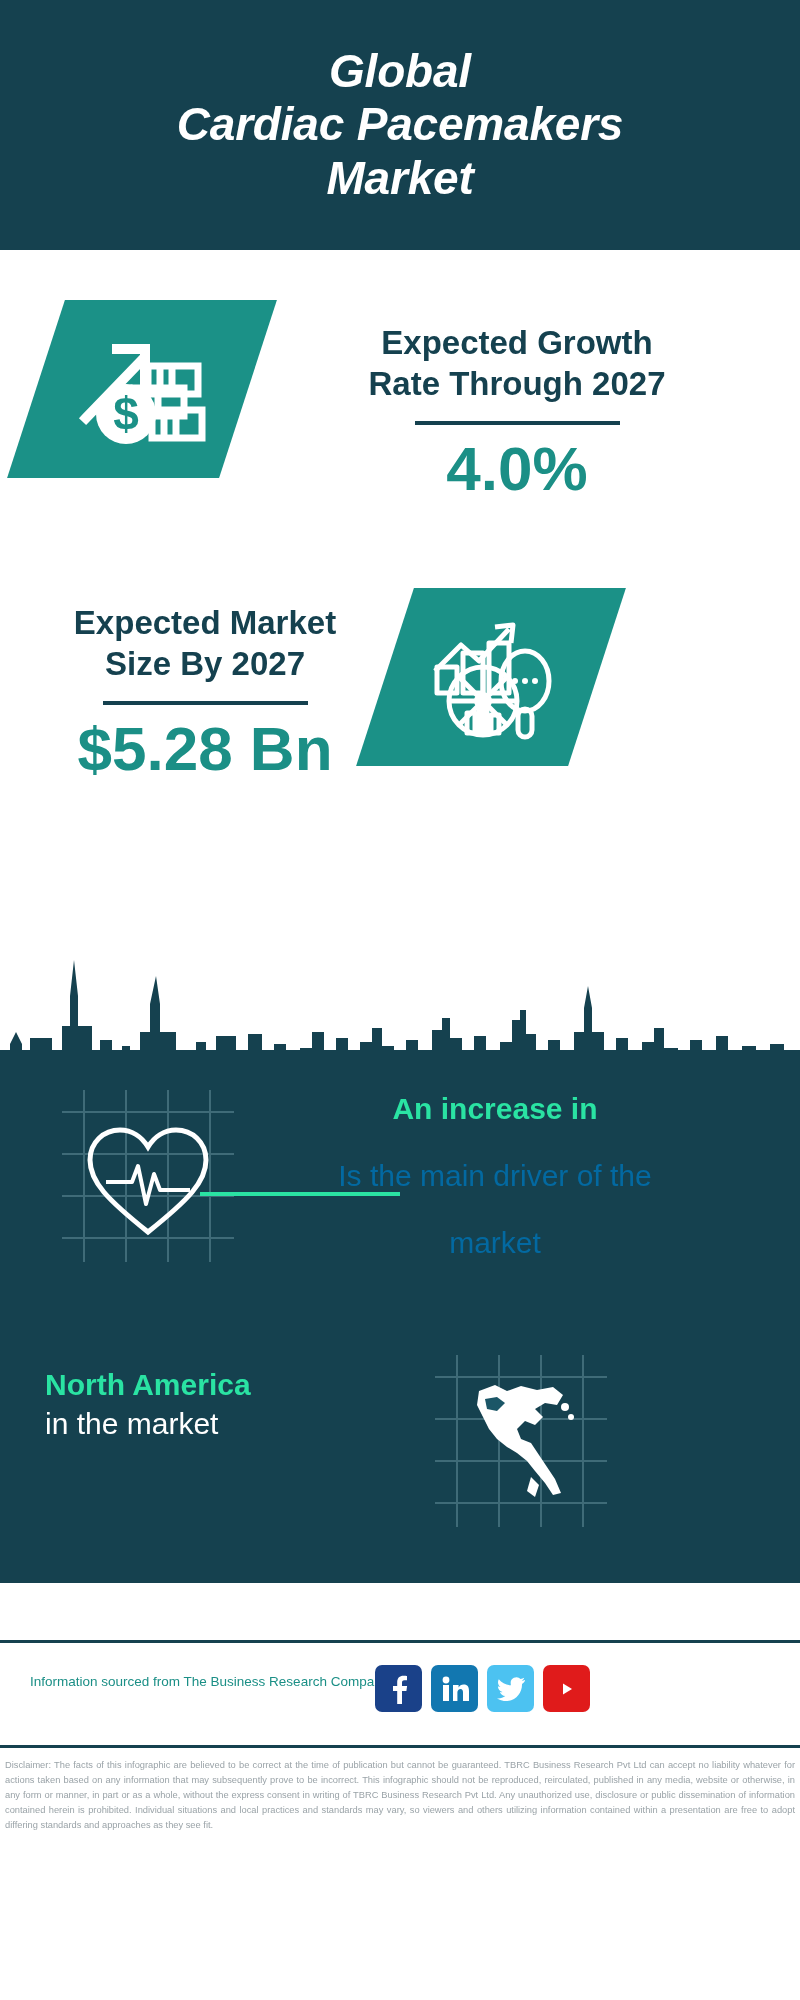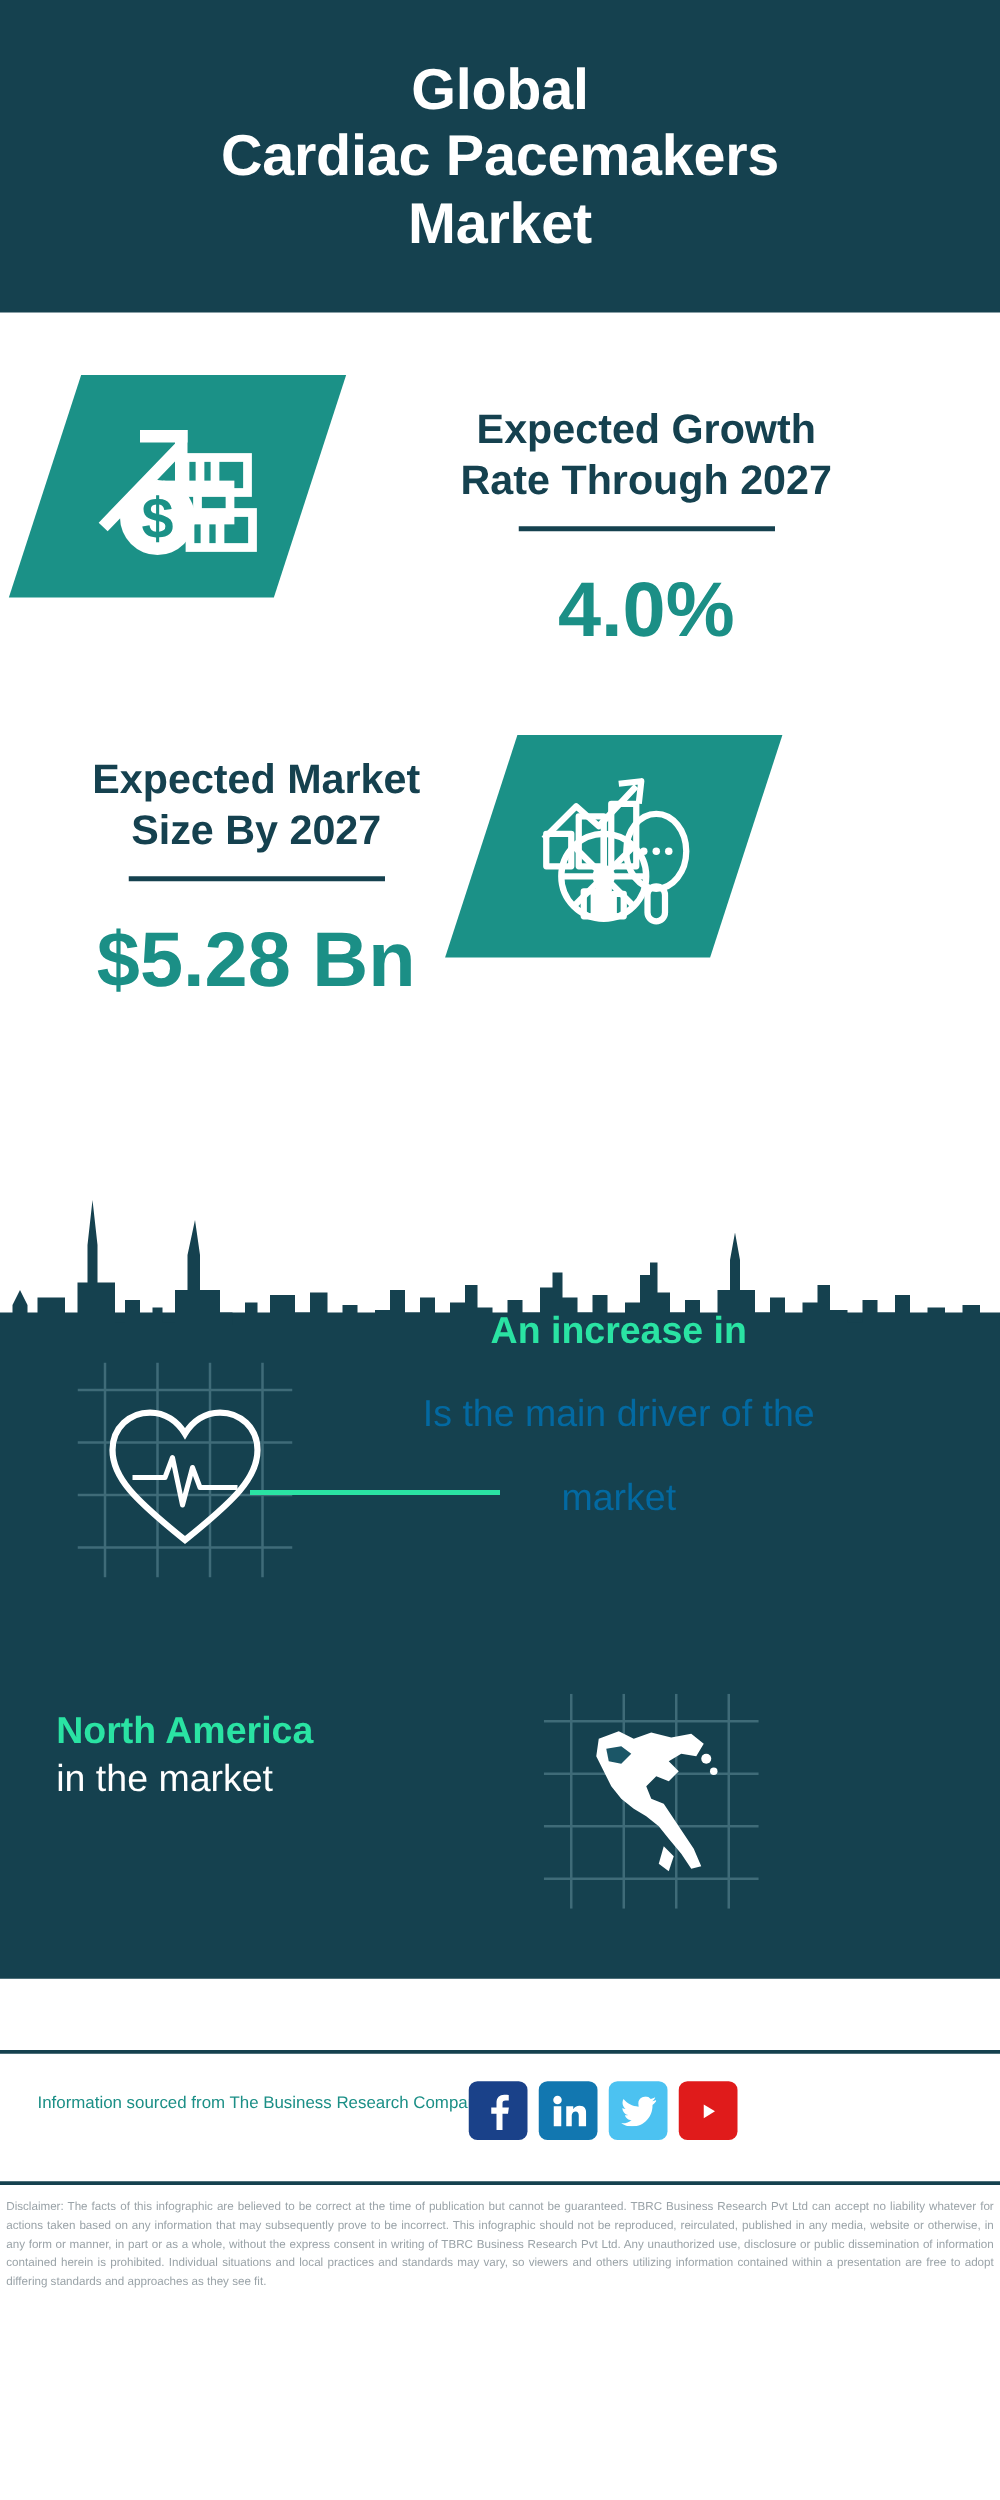--- a/index.html
+++ b/index.html
@@ -11,21 +11,21 @@
   .page{width:800px;height:2000px;position:relative;background:#fff;}
 
   
   .header{
     position:absolute;left:0;top:0;width:800px;height:250px;
     background:#15414f;
     display:flex;align-items:center;justify-content:center;
   }
   .header-title{
     color:#ffffff;font-weight:bold;font-size:46px;line-height:1.16;
-    text-align:center;letter-spacing:-0.2px;width:720px;
+    text-align:center;letter-spacing:-0.2px;width:720px;font-style:italic;
   }
   .header-title .l1{display:block;}
   .header-title .l2{display:block;}
   .header-title .l3{display:block;}
 
   
   .para{
     position:absolute;background:#1b9187;
     transform:skewX(-18deg);
   }
@@ -39,42 +39,42 @@
   .sec1-text{
     position:absolute;left:282px;top:296px;width:470px;text-align:center;
   }
   .sec-title{
     color:#15414f;font-weight:bold;font-size:33px;line-height:1.25;margin-top:26px;
   }
   .sec-rule{
     width:205px;height:4px;background:#15414f;margin:16px auto 0 auto;
   }
   .sec-value{
-    color:#1b8f86;font-weight:bold;font-size:62px;line-height:1.1;margin-top:30px;
+    color:#1b8f86;font-weight:bold;font-size:62px;line-height:1.1;margin-top:10px;
   }
 
   
   .sec2-icon{left:385px;top:588px;width:212px;height:178px;}
   .sec2-text{
     position:absolute;left:40px;top:576px;width:330px;text-align:center;
   }
 
   
   .dark-panel{
     position:absolute;left:0;top:900px;width:800px;height:500px;
   }
   .skyline-wrap{position:absolute;left:0;top:0;width:800px;height:180px;}
   .dark-body{
     position:absolute;left:0;top:150px;width:800px;height:533px;background:#15414f;
   }
   .grid-box{
     position:absolute;width:172px;height:172px;
   }
   .driver-text{
-    position:absolute;left:245px;top:1046px;width:500px;text-align:center;
+    position:absolute;left:245px;top:1090px;width:500px;text-align:center;
   }
   .accent-line{
     color:#2ae3a3;font-weight:bold;font-size:30px;line-height:1.26;
   }
   .white-line{
     color:#0369a1;font-weight:normal;font-size:30px;line-height:1.26;margin-top:29px;
   }
 
   .mid-rule{
     position:absolute;left:200px;top:1192px;width:200px;height:4px;background:#2ae3a3;

